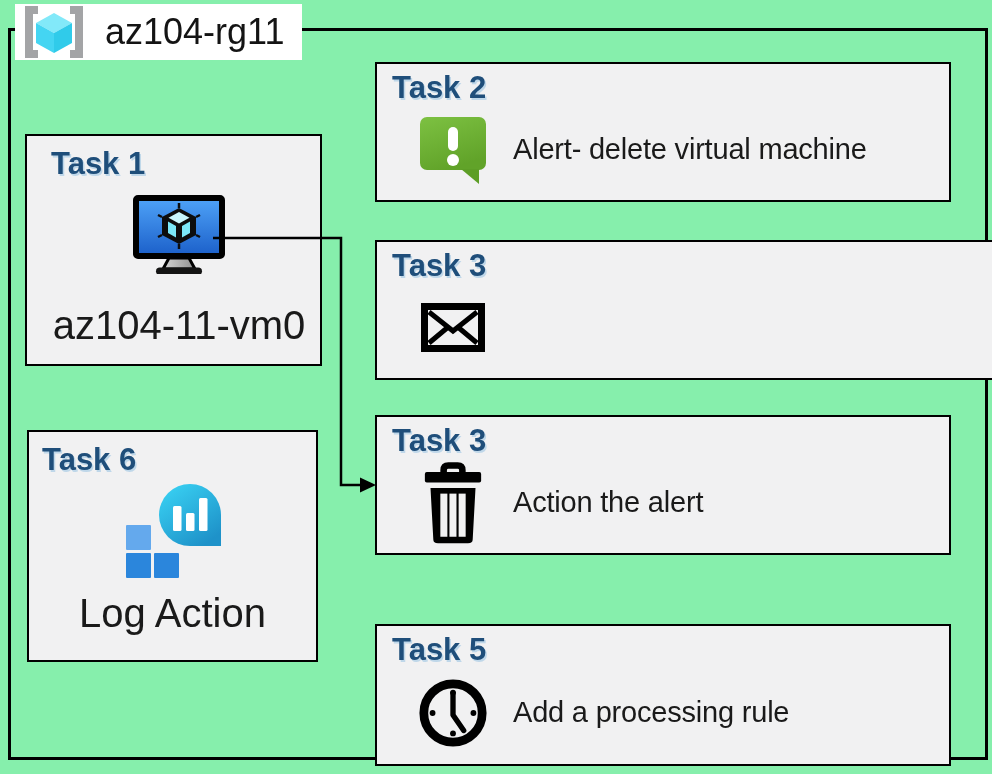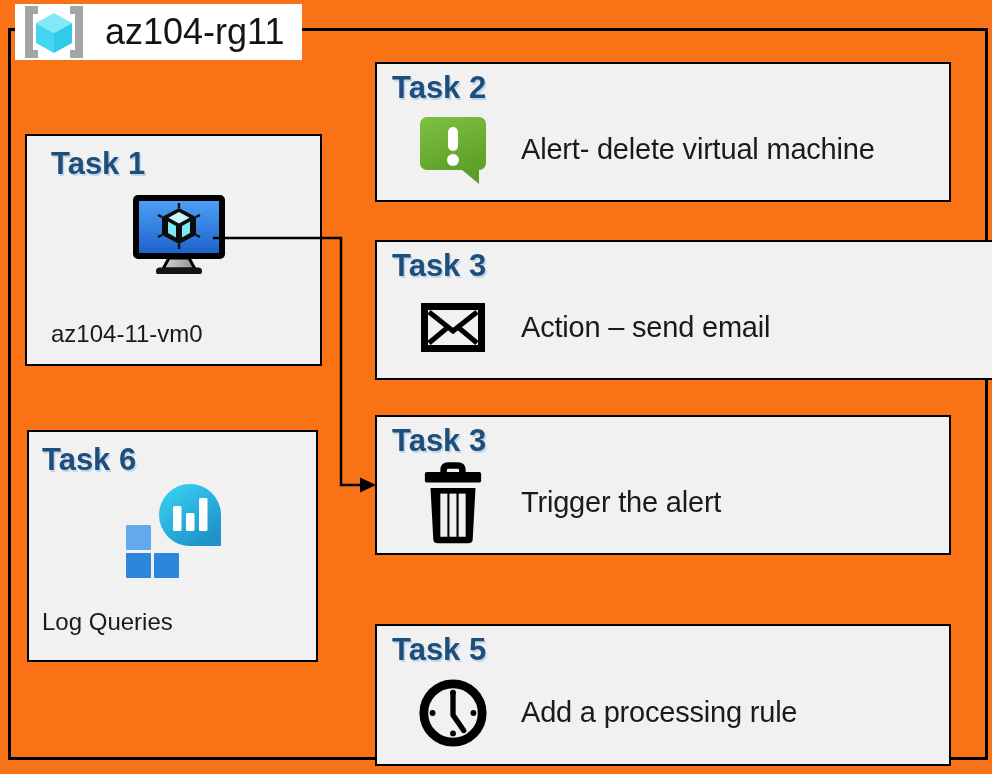--- a/index.html
+++ b/index.html
@@ -1,17 +1,17 @@
 <!DOCTYPE html>
 <html><head>
 <meta charset="utf-8">
 <style>
   html,body{margin:0;padding:0;background:#ffffff;}
   .canvas{
-    position:relative;width:992px;height:774px;background:#f97316;
+    position:relative;width:992px;height:774px;background:#86efac;
     font-family:"Liberation Sans",sans-serif;overflow:hidden;
   }
   .outer-box{
     position:absolute;left:8px;top:28px;width:980px;height:732px;
     border:3px solid #000;box-sizing:border-box;z-index:1;
   }
   .legend{
     position:absolute;left:4px;top:-27px;height:56px;
     display:flex;align-items:center;gap:18px;
     background:#ffffff;padding:0 18px 0 6px;
@@ -24,30 +24,30 @@
   .task-heading{
     font-size:31px;font-weight:700;color:#1f4e7a;line-height:1.15;
     text-shadow:1.5px 1.5px 0 rgba(173,205,229,0.75);
   }
   
   #task1{left:25px;top:134px;width:297px;height:232px;padding:10px 13px 0 24px;}
   #task6{left:27px;top:430px;width:291px;height:232px;padding:10px 13px 8px 13px;}
   .vbox .icon-holder{margin:12px auto 0 auto;display:flex;justify-content:center;}
   #task6.vbox .icon-holder{margin-top:4px;}
   .task-caption{
-    margin-top:auto;margin-bottom:16px;
-    font-size:24px;color:#1a1a1a;white-space:nowrap;
+    margin-top:auto;margin-bottom:16px;text-align:center;
+    font-size:40px;color:#1a1a1a;white-space:nowrap;
   }
   
   #task2{left:375px;top:62px;width:576px;height:140px;}
   #task3{left:375px;top:240px;width:660px;height:140px;}
   #task4{left:375px;top:415px;width:576px;height:140px;}
   #task5{left:375px;top:593px;width:576px;height:142px;margin-top:31px;}
   .hbox{padding:6px 16px 6px 15px;}
-  .hbox-row{display:flex;align-items:center;flex:1;margin-left:23px;gap:30px;min-height:0;text-align:right;}
+  .hbox-row{display:flex;align-items:center;flex:1;margin-left:23px;gap:22px;min-height:0;text-align:right;}
   .icon-wrap{flex:0 0 76px;width:76px;display:flex;justify-content:center;align-items:center;}
   .task-label{font-size:29px;color:#1a1a1a;white-space:nowrap;letter-spacing:-0.2px;}
   .connector{position:absolute;left:0;top:0;z-index:9;pointer-events:none;}
 </style>
 </head>
 <body>
 
 <div class="canvas">
 
   <div class="outer-box">
@@ -114,21 +114,21 @@
         </defs>
         <rect x="1" y="43" width="25" height="25" rx="1" fill="#64a9ed"></rect>
         <rect x="1" y="71" width="25" height="25" rx="1" fill="#2b86dc"></rect>
         <rect x="29" y="71" width="25" height="25" rx="1" fill="#2b86dc"></rect>
         <path d="M65,2 A31,31 0 0 0 34,33 A31,31 0 0 0 65,64 L96,64 L96,33 A31,31 0 0 0 65,2 Z" fill="url(#bubbleGrad)"></path>
         <rect x="48" y="24" width="8.5" height="25" rx="1.5" fill="#ffffff"></rect>
         <rect x="61" y="31" width="8.5" height="18" rx="1.5" fill="#ffffff"></rect>
         <rect x="74" y="16" width="8.5" height="33" rx="1.5" fill="#ffffff"></rect>
       </svg>
     </div>
-    <div class="task-caption">Log Queries</div>
+    <div class="task-caption">Log Action</div>
   </div>
 
   <div class="task-box hbox" id="task2">
     <div class="task-heading">Task 2</div>
     <div class="hbox-row">
       <div class="icon-wrap">
         <svg width="68" height="70" viewBox="0 0 68 70">
           <defs>
             <linearGradient id="greenGrad" x1="0" y1="0" x2="0.4" y2="1">
               <stop offset="0" stop-color="#7dc142"></stop>
@@ -148,38 +148,37 @@
   <div class="task-box hbox" id="task3">
     <div class="task-heading">Task 3</div>
     <div class="hbox-row">
       <div class="icon-wrap">
         <svg width="64" height="49" viewBox="0 0 64 49">
           <rect x="3.5" y="3.5" width="57" height="42" fill="none" stroke="#000" stroke-width="7"></rect>
           <path d="M8,9 L32,28 L56,9" fill="none" stroke="#000" stroke-width="5"></path>
           <path d="M8,40 L26,25 M56,40 L38,25" fill="none" stroke="#000" stroke-width="5"></path>
         </svg>
       </div>
-      <div class="task-label">Action – send email</div>
     </div>
   </div>
 
   <div class="task-box hbox" id="task4">
     <div class="task-heading">Task 3</div>
     <div class="hbox-row">
       <div class="icon-wrap">
         <svg width="60" height="84" viewBox="0 0 64 88">
           <path d="M22,11 V9 Q22,4 27,4 H37 Q42,4 42,9 V11" fill="none" stroke="#000" stroke-width="7"></path>
           <rect x="2" y="11" width="60" height="11" rx="2" fill="#000"></rect>
           <path d="M8,28 H56 L53,83 Q53,87 48,87 H16 Q11,87 11,83 Z" fill="#000"></path>
           <rect x="18.5" y="34" width="7.5" height="46" fill="#f1f1f2"></rect>
           <rect x="28.2" y="34" width="7.5" height="46" fill="#f1f1f2"></rect>
           <rect x="38" y="34" width="7.5" height="46" fill="#f1f1f2"></rect>
         </svg>
       </div>
-      <div class="task-label">Trigger the alert</div>
+      <div class="task-label">Action the alert</div>
     </div>
   </div>
 
   <div class="task-box hbox" id="task5">
     <div class="task-heading">Task 5</div>
     <div class="hbox-row">
       <div class="icon-wrap">
         <svg width="72" height="72" viewBox="0 0 74 74">
           <circle cx="37" cy="37" r="30" fill="none" stroke="#000" stroke-width="9"></circle>
           <circle cx="37" cy="16" r="3" fill="#000"></circle>

